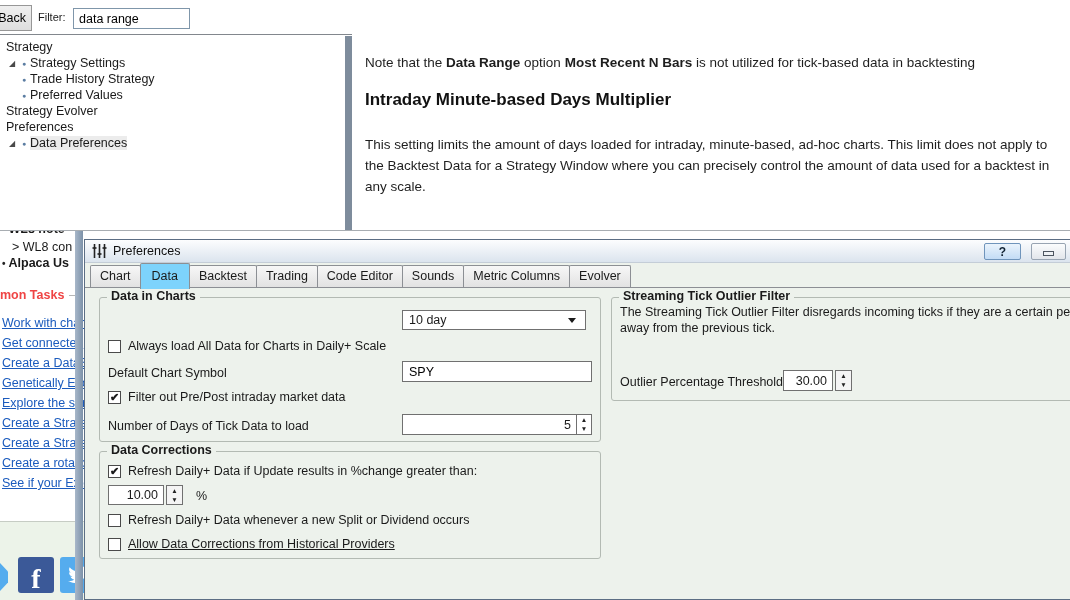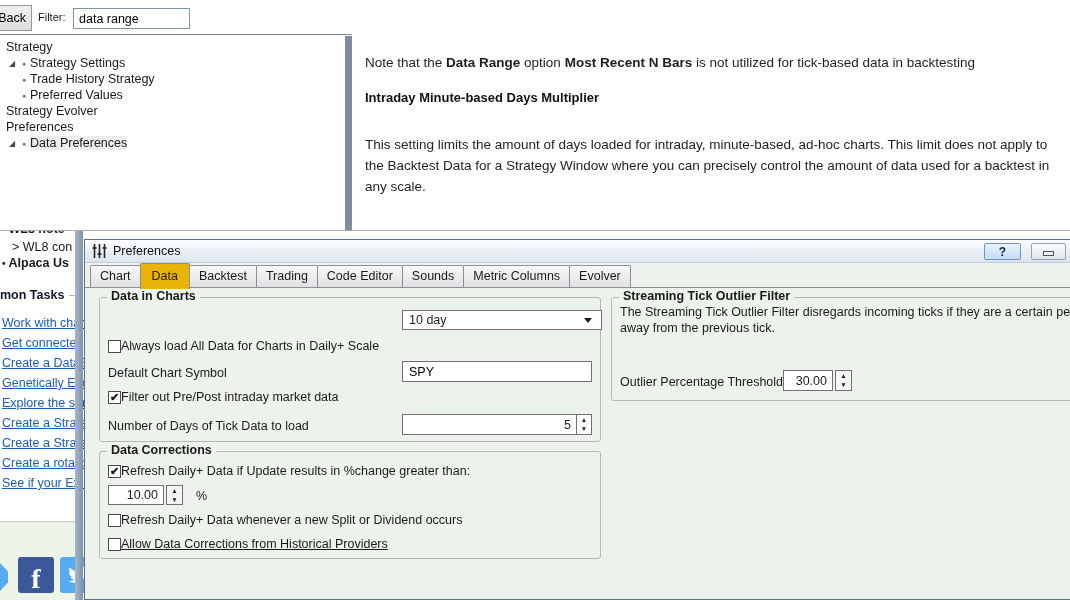--- a/index.html
+++ b/index.html
@@ -3,21 +3,21 @@
 <meta charset="utf-8">
 <style>
   * { margin:0; padding:0; box-sizing:border-box; }
   html,body { width:1070px; height:600px; overflow:hidden; background:#fff;
     font-family:"Liberation Sans", sans-serif; color:#1a1a1a; }
   
   #main-left { position:absolute; left:0; top:0; width:84px; height:600px; background:#fff; overflow:hidden; z-index:1; }
   .wl-line { position:absolute; left:2px; white-space:nowrap; font-size:12.5px; }
   .wl-bold { font-weight:bold; }
   .dot-b { color:#222; font-size:10px; margin-right:3px; }
-  .tasks-hdr { position:absolute; left:0; top:288px; width:80px; display:flex; align-items:center; font-weight:bold; font-size:12.5px; color:#0f172a; white-space:nowrap; }
+  .tasks-hdr { position:absolute; left:0; top:288px; width:80px; display:flex; align-items:center; font-weight:bold; font-size:12.5px; color:#ef4444; white-space:nowrap; }
   .tasks-hdr .rule { flex:1; border-top:1px solid #b5b5b5; margin-left:5px; min-width:6px; }
   .app-link { position:absolute; left:2px; font-size:12.5px; color:#1b5bbd; text-decoration:underline; white-space:nowrap; cursor:pointer; }
   #social-area { position:absolute; left:0; top:521px; width:84px; height:79px; background:#ecf3e9; border-top:1px solid #c6ccc4; }
   #icon-sliver { position:absolute; left:0; top:41px; width:8px; height:28px; background:#55acee; clip-path:polygon(0 0,100% 30%,100% 70%,0 100%); }
   #fb-icon { position:absolute; left:18px; top:35px; width:36px; height:36px; background:#3b5998; border-radius:3px; color:#fff; font-family:"Liberation Serif",serif; font-weight:bold; font-size:28px; text-align:center; line-height:44px; overflow:hidden; }
   #tw-icon { position:absolute; left:60px; top:35px; width:36px; height:36px; background:#55acee; border-radius:3px; display:flex; align-items:center; justify-content:center; }
   #left-scrollbar { position:absolute; left:75px; top:225px; width:8px; height:375px; background:linear-gradient(to right,#a8b7c9,#7d92a9); }
   
   #help-win { position:absolute; left:0; top:0; width:1070px; height:231px; background:#fff; z-index:2; overflow:hidden; border-bottom:1px solid #a8adb2; }
   #back-btn { position:absolute; left:-8px; top:5px; width:40px; height:26px; background:linear-gradient(#efefef,#dedede); border:1px solid #979797; font-size:12.5px; display:flex; align-items:center; justify-content:flex-end; padding-right:5px; cursor:pointer; }
@@ -26,40 +26,40 @@
   #tree-panel { position:absolute; left:0; top:34px; width:352px; height:197px; background:#fff; border-top:1px solid #82878d; }
   #tree-scrollbar { position:absolute; right:0; top:1px; width:7px; height:196px; background:#7e8c9c; }
   .tree-row { position:relative; height:16px; display:flex; align-items:center; font-size:12.5px; white-space:nowrap; cursor:default; }
   #tree-list { position:absolute; left:0; top:4px; width:344px; }
   .exp { width:12px; margin-left:6px; font-size:8px; color:#4a4a4a; text-align:center; flex:none; }
   .blt { width:12px; font-size:7px; color:#5b7da2; text-align:center; flex:none; }
   .sp-plain { width:6px; flex:none; }
   .sp-child { width:18px; flex:none; }
   .tree-label.sel { background:#ececec; }
   #help-note { position:absolute; left:365px; top:55px; font-size:13.5px; color:#1e1e1e; white-space:nowrap; }
-  #help-heading { position:absolute; left:365px; top:90px; font-size:13px; font-weight:bold; color:#111; white-space:nowrap; }
+  #help-heading { position:absolute; left:365px; top:90px; font-size:17px; font-weight:bold; color:#111; white-space:nowrap; }
   #help-para { position:absolute; left:365px; top:134px; width:694px; font-size:13.5px; line-height:21px; color:#1e1e1e; }
   
   #dialog { position:absolute; left:84px; top:239px; width:1000px; height:361px; background:#edf2ec; border:1px solid #5c6e84; z-index:3; }
   #titlebar { position:absolute; left:0; top:0; right:0; height:23px; background:linear-gradient(#fcfdfe,#dbe4ee); border-bottom:1px solid #c4cdd7; display:flex; align-items:center; }
   #title-icon { margin-left:7px; display:flex; }
   #dlg-title { margin-left:6px; font-size:12.5px; color:#101010; }
   .tb-btn { position:absolute; top:3px; height:17px; border-radius:2px; display:flex; align-items:center; justify-content:center; cursor:pointer; }
   #help-btn { left:899px; width:37px; background:linear-gradient(#eaf3fc,#c3dcf5); border:1px solid #6f94bb; font-weight:bold; font-size:12px; color:#123; }
   #min-btn { left:946px; width:35px; background:linear-gradient(#fbfcfd,#e2e6eb); border:1px solid #98a4b2; }
   #min-glyph { width:11px; height:5px; border:1px solid #4d5560; background:#eef1f4; margin-top:4px; }
   #tabstrip { position:absolute; left:5px; top:24px; display:flex; align-items:flex-end; height:23px; z-index:2; }
   .tab { border:1px solid #8c8f94; border-bottom:none; background:linear-gradient(#f7f7f7,#e2e2e2); font-size:12.5px; padding:3px 9px 4px; margin-right:-1px; border-radius:2px 2px 0 0; white-space:nowrap; cursor:pointer; }
-  .tab.sel { background:#eab308; padding:5px 11px 6px; position:relative; z-index:3; margin-bottom:-2px; }
+  .tab.sel { background:#7dd3fc; padding:5px 11px 6px; position:relative; z-index:3; margin-bottom:-2px; }
   #tabline { position:absolute; left:0; top:47px; right:0; border-top:1px solid #8c8f94; }
   #client { position:absolute; left:0; top:48px; right:0; bottom:0; background:#edf2ec; }
   .grp { position:absolute; border:1px solid #b3bab3; border-radius:3px; }
   .legend { position:absolute; top:-9px; left:7px; background:#edf2ec; padding:0 4px; font-weight:bold; font-size:12.5px; white-space:nowrap; }
   .lbl { position:absolute; font-size:12.5px; white-space:nowrap; }
-  .cbrow { position:absolute; display:flex; align-items:center; font-size:12.5px; white-space:nowrap; }
+  .cbrow { position:absolute; display:flex; align-items:center; gap:7px; font-size:12.5px; white-space:nowrap; }
   .cb { width:13px; height:13px; border:1px solid #4a4a4a; background:#fff; display:inline-flex; align-items:center; justify-content:center; font-size:11px; font-weight:bold; color:#1a1a1a; flex:none; cursor:pointer; }
   .combo { position:absolute; border:1px solid #707070; background:#fff; display:flex; align-items:center; padding:0 9px 0 6px; font-size:12.5px; cursor:pointer; }
   .chev { margin-left:auto; width:0; height:0; border-left:4px solid transparent; border-right:4px solid transparent; border-top:5px solid #1a1a1a; }
   .txt-input { position:absolute; border:1px solid #707070; background:#fff; font-size:12.5px; padding:1px 6px; font-family:"Liberation Sans",sans-serif; }
   .spinfld { position:absolute; border:1px solid #707070; background:#fff; display:flex; align-items:stretch; }
   .spinval { flex:1; display:flex; align-items:center; justify-content:flex-end; font-size:12.5px; padding-right:5px; }
   .spinbtns { width:15px; border-left:1px solid #707070; display:flex; flex-direction:column; cursor:pointer; }
   .spinbtns.boxed { border:1px solid #707070; margin-left:2px; width:17px; background:#f4f4f4; }
   .spinbtns>div { flex:1; display:flex; align-items:center; justify-content:center; font-size:6.5px; color:#222; line-height:0; }
   .inline-spin { position:absolute; display:flex; align-items:stretch; }
@@ -175,21 +175,21 @@
     <div class="tab">Code Editor</div>
     <div class="tab">Sounds</div>
     <div class="tab">Metric Columns</div>
     <div class="tab">Evolver</div>
   </div>
   <div id="tabline"></div>
   <div id="client">
 
     <div class="grp" style="left:14px; top:9px; width:502px; height:145px;">
       <span class="legend">Data in Charts</span>
-      <div class="combo" style="left:302px; top:12px; width:200px; height:20px;">
+      <div class="combo" style="left:302px; top:12px; width:184px; height:20px;">
         <span>10 day</span>
         <span class="chev"></span>
       </div>
       <div class="cbrow" style="left:8px; top:41px;">
         <span class="cb"></span>
         <span>Always load All Data for Charts in Daily+ Scale</span>
       </div>
       <span class="lbl" style="left:8px; top:68px;">Default Chart Symbol</span>
       <input class="txt-input" style="left: 302px; top: 63px; width: 190px; height: 21px;" value="SPY">
       <div class="cbrow" style="left:8px; top:92px;">

